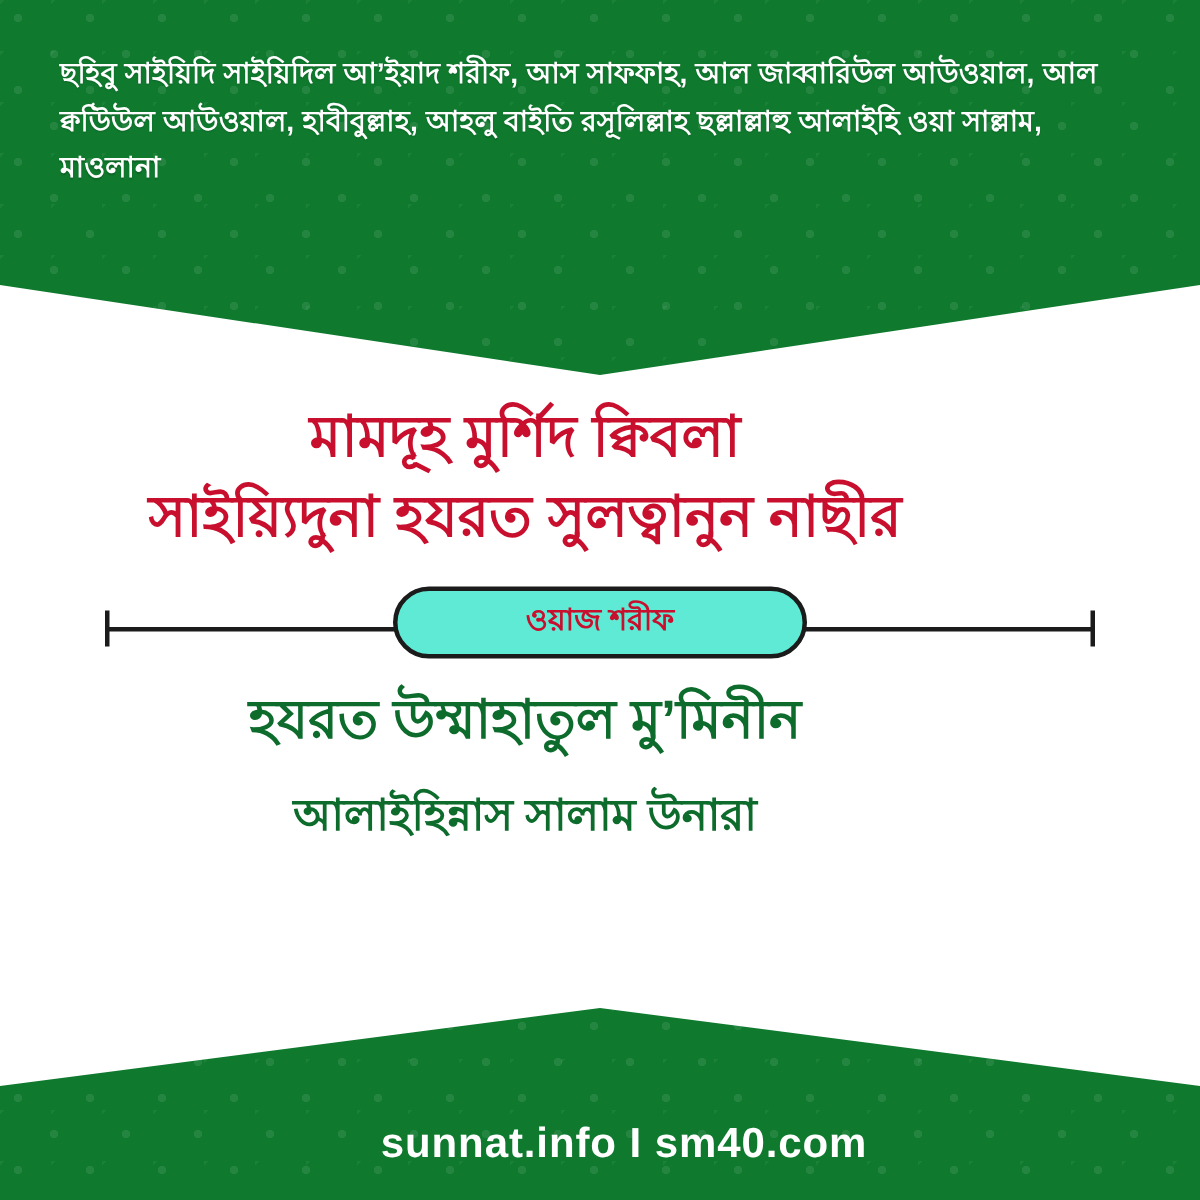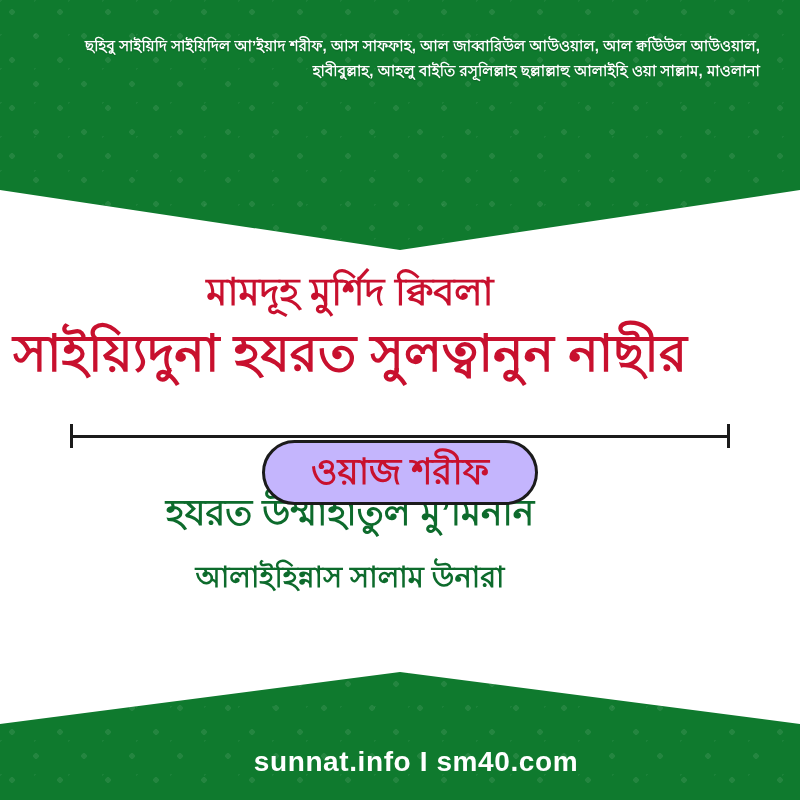--- a/index.html
+++ b/index.html
@@ -27,23 +27,23 @@
       linear-gradient(135deg, rgba(255,255,255,0.05) 0 2px, rgba(0,0,0,0) 2px 24px);
     background-size: 48px 48px, 48px 48px, 34px 34px;
     -webkit-clip-path: polygon(0 0, 800px 0, 800px 190px, 400px 250px, 0 190px);
     clip-path: polygon(0 0, 800px 0, 800px 190px, 400px 250px, 0 190px);
     z-index: 2;
   }
   .top-text {
     position: absolute;
     top: 34px; left: 40px;
     width: 720px;
-    text-align: right;
+    text-align: left;
     color: #ffffff;
-    font-size: 15px;
+    font-size: 19px;
     font-weight: 700;
     line-height: 1.66;
     letter-spacing: 0.1px;
     z-index: 3;
     text-shadow: 0 1px 1px rgba(0,0,0,0.18);
   }
 
   
   .bottom-band {
     position: absolute;
@@ -78,21 +78,21 @@
     width: 700px; height: 470px;
     z-index: 1;
     text-align: center;
   }
   .line-red {
     color: #c8102e;
     font-weight: 700;
     line-height: 1.28;
   }
   .l1 { font-size: 38px; margin-top: 16px; }
-  .l2 { font-size: 51px; margin-top: 4px; }
+  .l2 { font-size: 38px; margin-top: 4px; }
 
   
   .badge-row {
     position: relative;
     width: 800px;
     height: 70px;
     margin-top: 14px;
   }
   .badge-rule {
     position: absolute;
@@ -109,33 +109,32 @@
   .badge-cap-left { left: 70px; }
   .badge-cap-right { left: 727px; }
   .badge {
     position: absolute;
     top: 8px; left: 50%;
     transform: translateX(-50%);
     min-width: 276px;
     padding: 9px 34px 11px;
     border: 3px solid #1b1b1b;
     border-radius: 34px;
-    background: #c4b5fd;
+    background: #5eead4;
     color: #c8102e;
-    font-size: 36px;
+    font-size: 20px;
     font-weight: 700;
     line-height: 1.1;
-    margin-top: 32px;
   }
 
   .l3 {
     color: #0d6b2c;
     font-size: 36px;
     font-weight: 700;
-    margin-top: 20px;
+    margin-top: 4px;
     line-height: 1.25;
   }
   .l4 {
     color: #0d6b2c;
     font-size: 29px;
     font-weight: 700;
     margin-top: 24px;
     line-height: 1.25;
   }
   .l5 {

